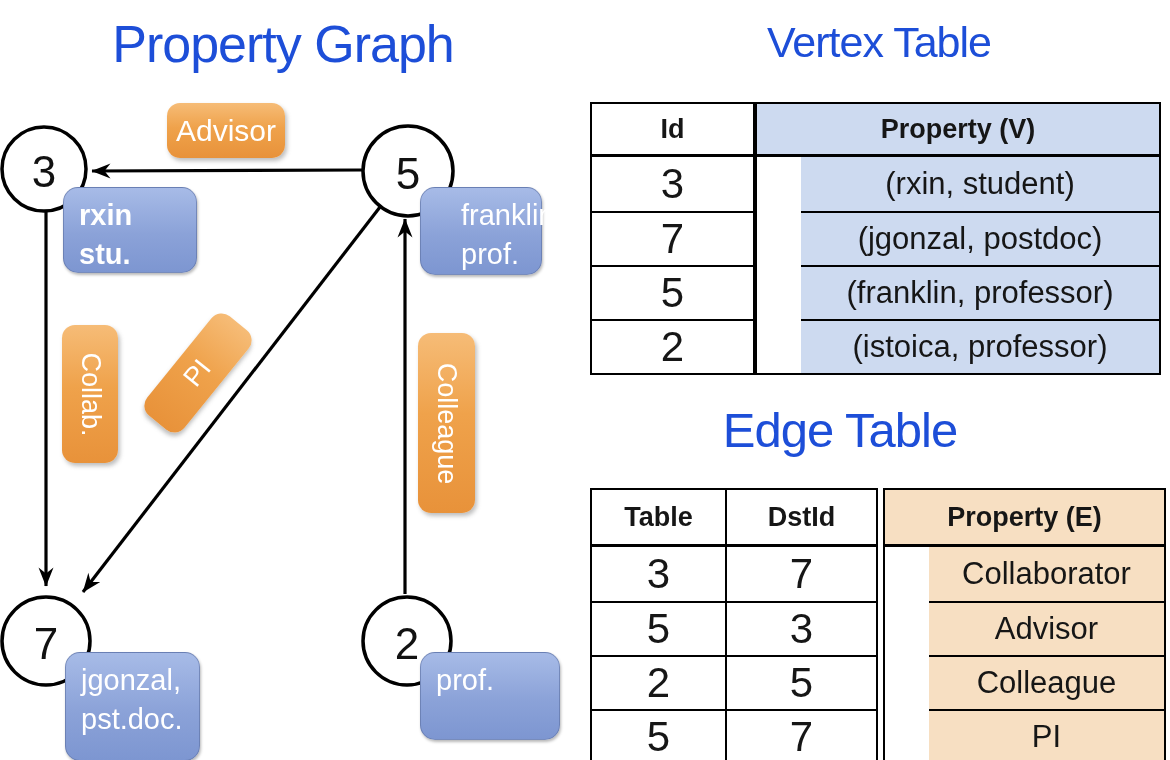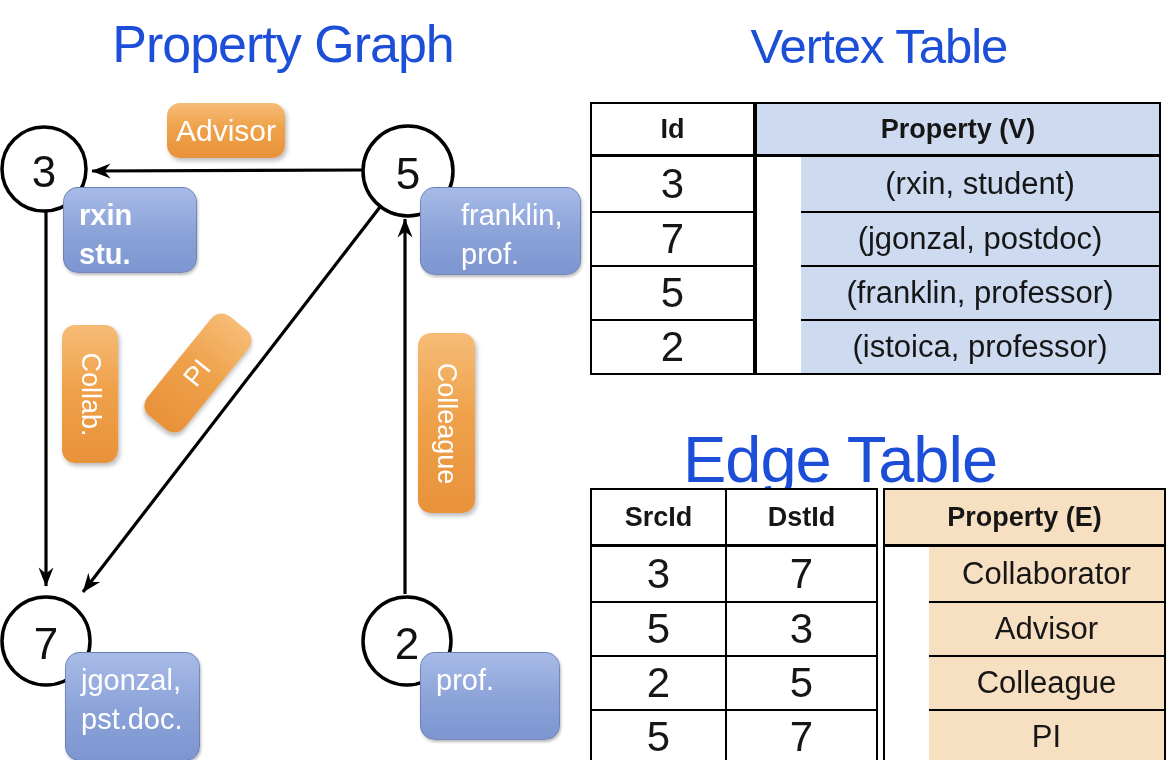--- a/index.html
+++ b/index.html
@@ -2,22 +2,22 @@
 <html><head>
 <meta charset="utf-8">
 <style>
   html,body{margin:0;padding:0;background:#ffffff;}
   .stage{
     position:relative;width:1170px;height:760px;background:#ffffff;overflow:hidden;
     font-family:"Liberation Sans",sans-serif;color:#161616;
   }
   .title{position:absolute;text-align:center;letter-spacing:-1px;font-weight:400;color:#1d4ed8;white-space:nowrap;}
   .pg-title{left:0;top:14px;width:566px;font-size:52px;}
-  .vt-title{left:590px;top:18px;width:578px;font-size:49px;}
-  .et-title{left:551px;top:402px;width:578px;font-size:65px;margin-top:20px;}
+  .vt-title{left:590px;top:18px;width:578px;font-size:43px;}
+  .et-title{left:551px;top:402px;width:578px;font-size:49px;}
 
   .gsvg{position:absolute;left:0;top:0;}
   .node{fill:#ffffff;stroke:#000000;stroke-width:3.5px;}
   .edge{stroke:#000000;stroke-width:3.2px;}
   .nid{font-size:44px;fill:#111111;text-anchor:middle;dominant-baseline:central;}
 
   .elabel{
     position:absolute;border-radius:13px;color:#ffffff;
     background:linear-gradient(180deg,#F6BC77 0%,#EFA24B 45%,#E8923A 100%);
     box-shadow:2px 3px 4px rgba(110,110,110,0.45);
@@ -31,21 +31,21 @@
   .rot-up{transform:rotate(-90deg);white-space:nowrap;}
 
   .nbox{
     position:absolute;border-radius:15px;color:#ffffff;font-size:29px;line-height:1.35;
     background:linear-gradient(180deg,#A7BBE7 0%,#8BA2D8 55%,#7D96D1 100%);
     border:1px solid rgba(95,115,165,0.65);
     box-shadow:1px 2px 3px rgba(0,0,0,0.28);
     padding:8px 0 0 15px;box-sizing:border-box;
   }
   .rxin-box{left:63px;top:187px;width:134px;height:86px;font-weight:bold;}
-  .franklin-box{left:420px;top:187px;width:161px;height:88px;padding-left:40px;}
+  .franklin-box{left:420px;top:187px;width:122px;height:88px;padding-left:40px;}
   .jgonzal-box{left:65px;top:652px;width:135px;height:109px;}
   .istoica-box{left:420px;top:652px;width:140px;height:88px;}
 
   .tablewrap{position:absolute;display:flex;}
   .vtable{left:590px;top:102px;gap:0;}
   .etable{left:590px;top:488px;gap:5px;}
   .box{border:2px solid #000;background:#fff;box-sizing:border-box;}
   .idbox{width:165px;}
   .vpropbox{width:406px;}
   .idpair{width:288px;display:flex;}
@@ -140,21 +140,21 @@
       <div class="cell txt">(jgonzal, postdoc)</div>
       <div class="cell txt">(franklin, professor)</div>
       <div class="cell txt">(istoica, professor)</div>
     </div>
   </div>
 
   <div class="title et-title">Edge Table</div>
   <div class="tablewrap etable">
     <div class="box idpair">
       <div class="srcstack">
-        <div class="cell hdr">SrcId</div>
+        <div class="cell hdr">Table</div>
         <div class="cell num">3</div>
         <div class="cell num">5</div>
         <div class="cell num">2</div>
         <div class="cell num">5</div>
       </div>
       <div class="dststack">
         <div class="cell hdr">DstId</div>
         <div class="cell num">7</div>
         <div class="cell num">3</div>
         <div class="cell num">5</div>

